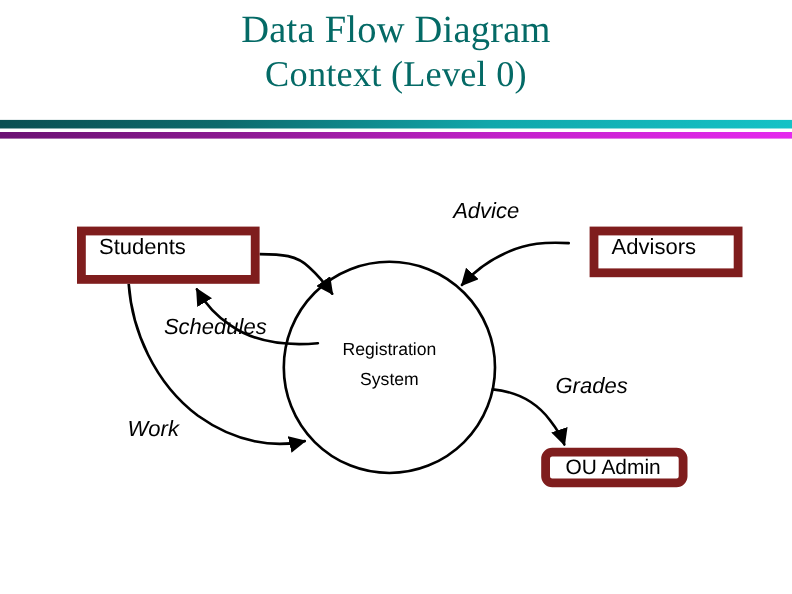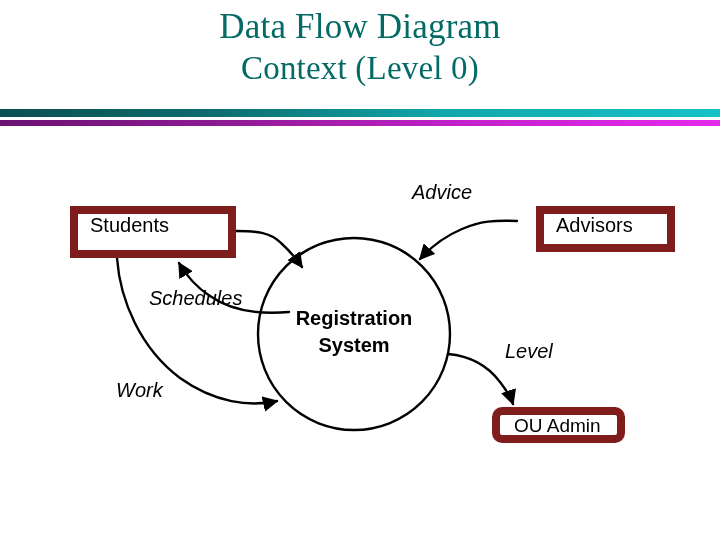--- a/index.html
+++ b/index.html
@@ -101,24 +101,23 @@
 
   
   #process-label {
     position: absolute;
     left: 258px;
     top: 305px;
     width: 192px;
     text-align: center;
     color: #000000;
     font-family: "Liberation Sans", sans-serif;
-    font-size: 20px;
+    font-size: 16px;
     line-height: 27px;
     pointer-events: none;
-    font-weight: bold;
   }
 
   
   .flow-label {
     position: absolute;
     color: #000000;
     font-family: "Liberation Sans", sans-serif;
     font-style: italic;
     font-size: 20px;
     white-space: nowrap;
@@ -181,15 +180,15 @@
   </div>
 
   <div id="process-label">
     <div>Registration</div>
     <div>System</div>
   </div>
 
   <div class="flow-label" id="label-schedules">Schedules</div>
   <div class="flow-label" id="label-work">Work</div>
   <div class="flow-label" id="label-advice">Advice</div>
-  <div class="flow-label" id="label-grades">Level</div>
+  <div class="flow-label" id="label-grades">Grades</div>
 
 </div>
 
 </body></html>

